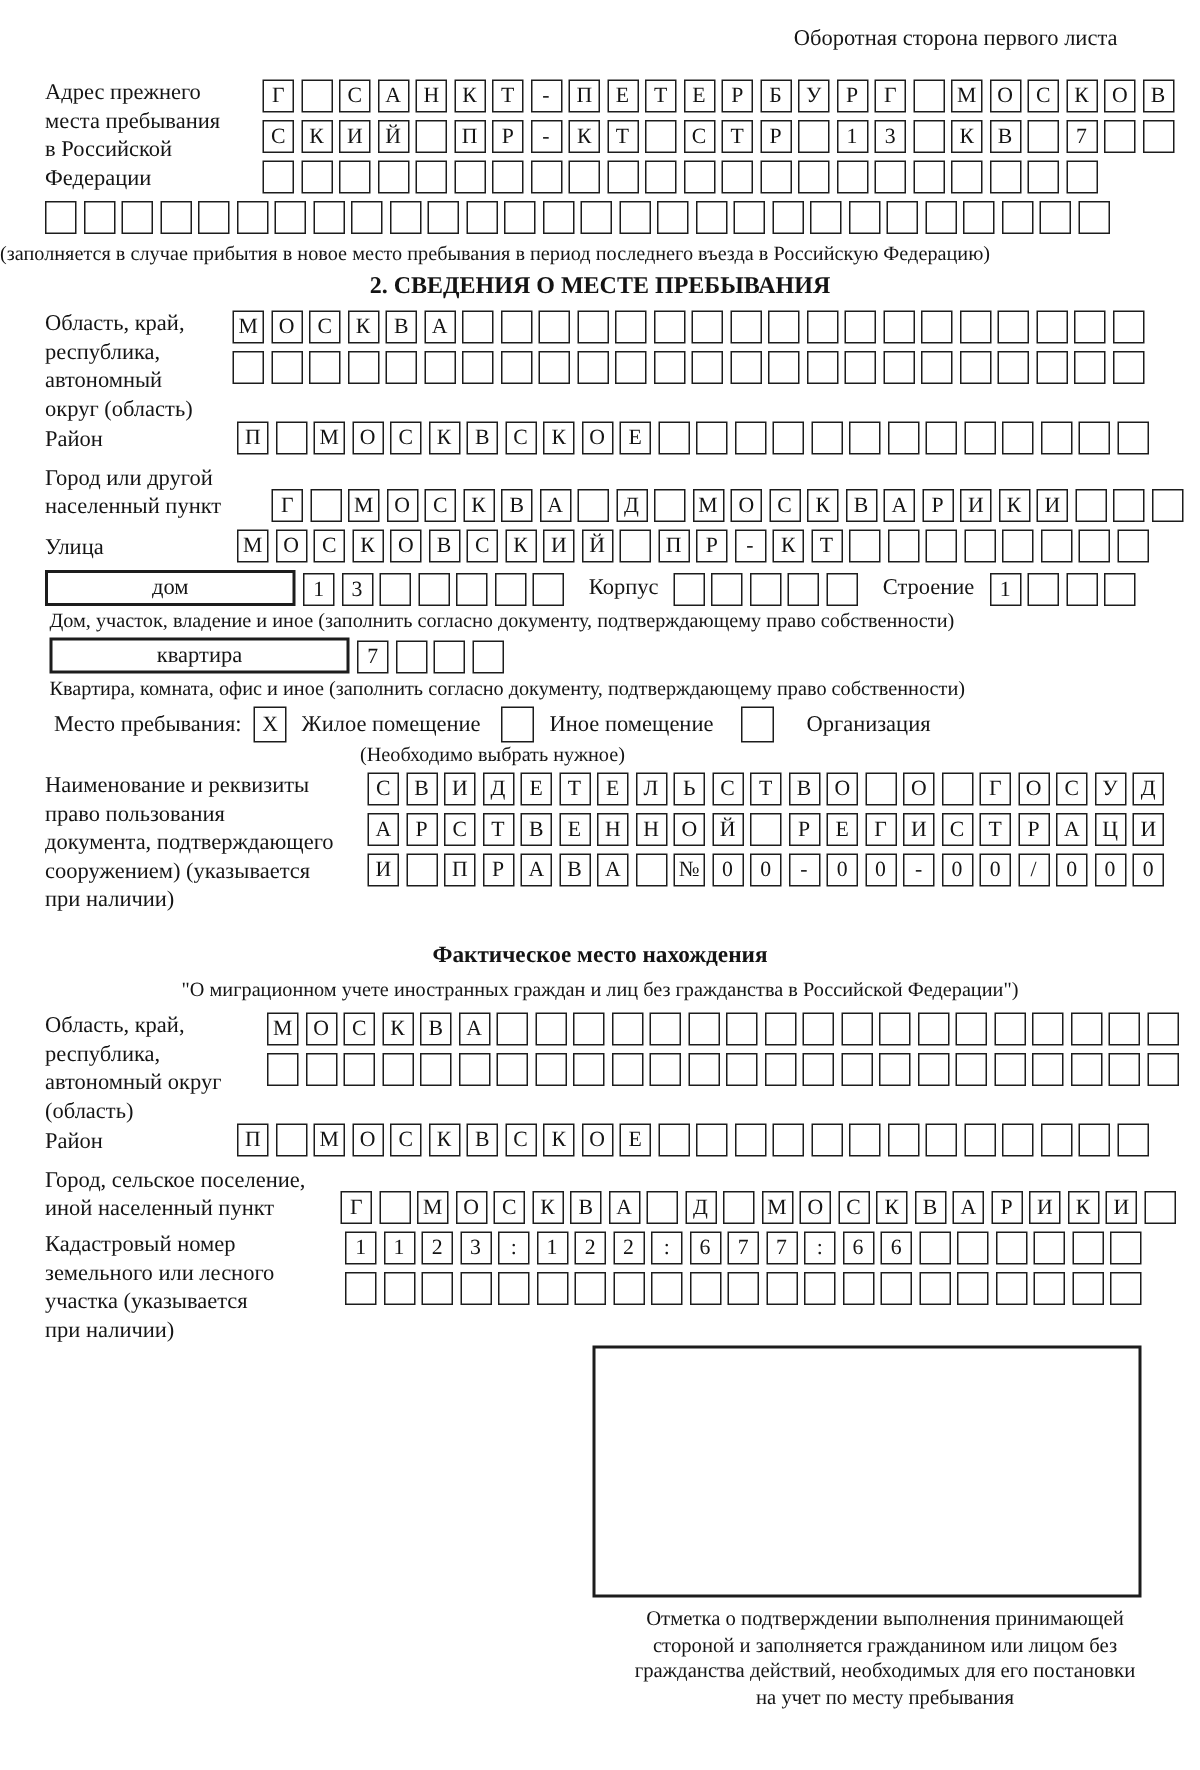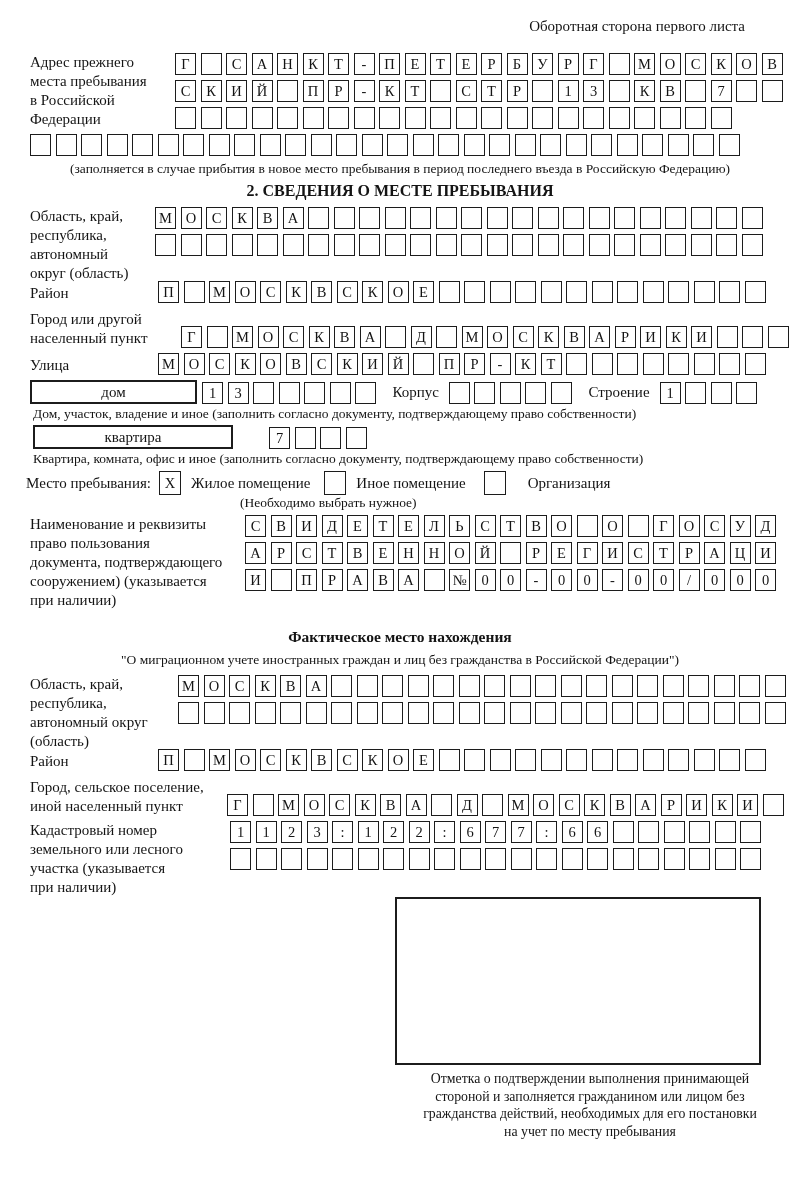--- a/index.html
+++ b/index.html
@@ -18,21 +18,21 @@
     font-size:14.5px; background:#fff;
   }
   .cellrow { display:flex; margin-bottom:5px; }
 
   .rel { position:relative; }
   .biglabel { position:absolute; left:30px; top:0; font-size:15px; line-height:19px; }
 
   .row { display:flex; align-items:flex-end; margin-left:30px; margin-bottom:5px; }
   .rowlabel { flex:none; font-size:15px; line-height:19px; padding-top:2px; }
 
-  .center-note { text-align:center; font-size:13.5px; line-height:16px; margin:2px 0 2px; }
+  .center-note { font-size:13.5px; line-height:16px; margin:2px 0 2px; }
   .section-title { text-align:center; font-weight:bold; font-size:16px; line-height:20px; margin:4px 0 6px; }
 
   .indent175 { margin-left:175px; }
   .indent30  { margin-left:30px; }
 
   .blk-region  { min-height:74px; }
   .blk-region2 { margin-top:6px; min-height:74px; }
   .blk-doc     { margin-top:4px; min-height:106px; }
   .blk-cad     { min-height:74px; }
 
@@ -45,25 +45,25 @@
   .w-doc      { width:210px; } .ml-doc { margin-left:245px; }
   .w-cad      { width:195px; } .ml-cad { margin-left:230px; }
 
   .plaque {
     box-sizing:border-box; flex:none; border:2px solid #1c1c1c; height:24px;
     display:flex; align-items:center; justify-content:center; font-size:15px; margin-right:5px;
   }
   .plaque-house { width:167px; }
   .plaque-flat  { width:200px; }
   .house-row { margin-top:3px; margin-bottom:2px; }
-  .flat-row  { margin-bottom:2px;gap:31px; }
+  .flat-row  { margin-bottom:2px; }
   .inline-label { flex:none; font-size:15px; line-height:24px; padding:0 10px 0 12px; }
   .caption { font-size:13.5px; line-height:16px; margin:0 0 3px 33px; }
 
-  .stay-row { display:flex; align-items:center; margin-left:26px; margin-top:4px; height:24px; }
+  .stay-row { display:flex; align-items:center; margin-left:36px; margin-top:4px; height:24px; }
   .stay-row .txt { font-size:15px; }
   .checkbox {
     box-sizing:border-box; flex:none; width:22px; height:24px; border:1.5px solid #1c1c1c;
     display:inline-flex; align-items:center; justify-content:center; font-size:14.5px;
   }
   .g8{margin-left:8px;} .g10{margin-left:10px;} .g14{margin-left:14px;} .g18{margin-left:18px;} .g22{margin-left:22px;}
   .stay-note { font-size:13.5px; line-height:16px; margin-left:240px; }
 
   .fact-title { text-align:center; font-weight:bold; font-size:15.5px; line-height:19px; margin:6px 0 5px; }
   .fact-note { text-align:center; font-size:13.5px; line-height:18px; }

